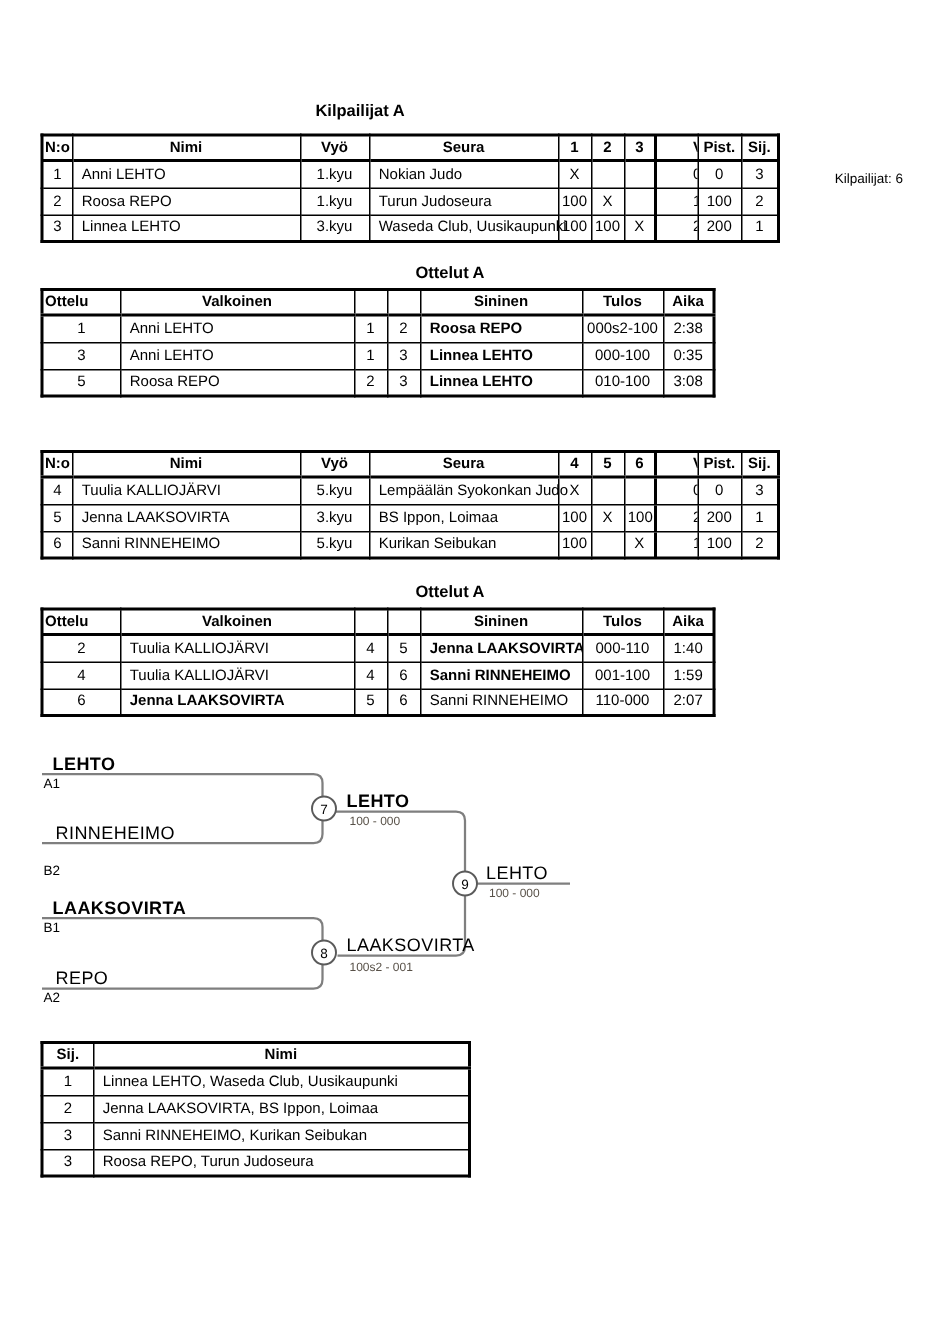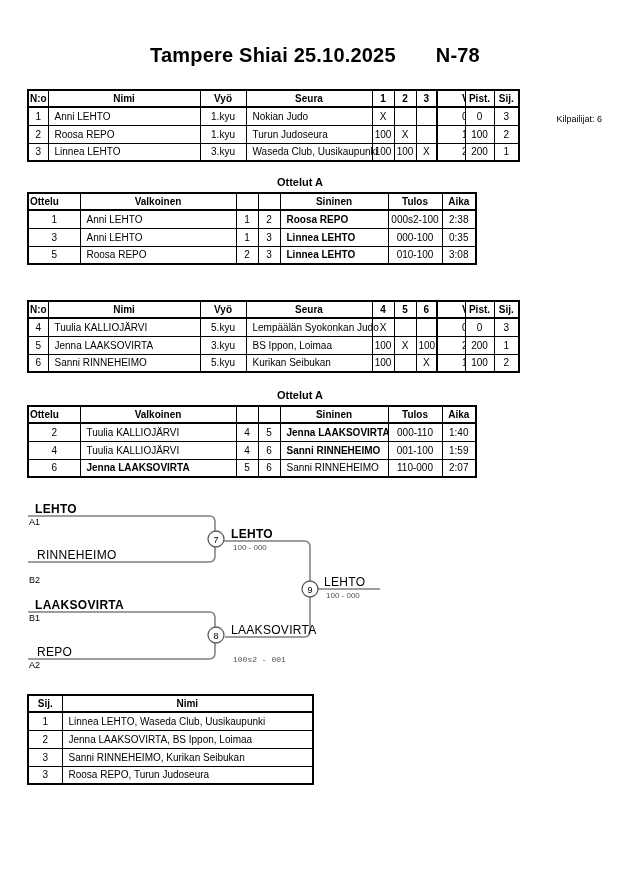--- a/index.html
+++ b/index.html
@@ -30,26 +30,23 @@
   .bracket-code { position:absolute; font-size:9px; }
   .bracket-score { position:absolute; font-size:8px; color:#575047; }
 
   svg text { font-family:"Liberation Sans", sans-serif; }
 </style>
 </head>
 <body>
 
 <div class="page">
 
-  <div class="abs title-row">
-    <span>Tampere Shiai  25.10.2025</span>
-    <span>N-78</span>
-  </div>
   <div class="abs small-note" style="top:67px; left:542px; width:60px; text-align:right;margin-top:47px;">Kilpailijat: 6</div>
 
+  <div class="abs sec-heading" style="top:68px; left:0; width:480px; text-align:center;">Kilpailijat A</div>
 
   <table class="abs" style="left:27px; top:89px; width:491px;">
     <colgroup>
         <col style="width:20px">
         <col style="width:152px">
         <col style="width:46px">
         <col style="width:126px">
         <col style="width:22px">
         <col style="width:22px">
         <col style="width:21px">
@@ -296,21 +293,21 @@
     <div class="bracket-code" style="left:29px; top:22px;">A1</div>
     <div class="bracket-name" style="left: 37px; top: 53px; font-weight: normal;">RINNEHEIMO</div>
     <div class="bracket-code" style="left:29px; top:80px;">B2</div>
     <div class="bracket-name" style="left: 35px; top: 103px; font-weight: bold;">LAAKSOVIRTA</div>
     <div class="bracket-code" style="left:29px; top:118px;">B1</div>
     <div class="bracket-name" style="left: 37px; top: 150px; font-weight: normal;">REPO</div>
     <div class="bracket-code" style="left:29px; top:165px;">A2</div>
     <div class="bracket-name" style="left: 231px; top: 32px; font-weight: bold;">LEHTO</div>
     <div class="bracket-score" style="left:233px; top:48px;">100 - 000</div>
     <div class="bracket-name" style="left: 231px; top: 128px; font-weight: normal;">LAAKSOVIRTA</div>
-    <div class="bracket-score" style="left:233px; top:160px;font-family:Liberation Mono, monospace;">100s2 - 001</div>
+    <div class="bracket-score" style="left:233px; top:145px;">100s2 - 001</div>
     <div class="bracket-name" style="left: 324px; top: 80px; font-weight: normal;">LEHTO</div>
     <div class="bracket-score" style="left:326px; top:96px;">100 - 000</div>
   </div>
 
 
   <table class="abs" style="left:27px; top:694px; width:285px;">
     <colgroup>
         <col style="width:34px">
         <col style="width:251px">
       </colgroup>

